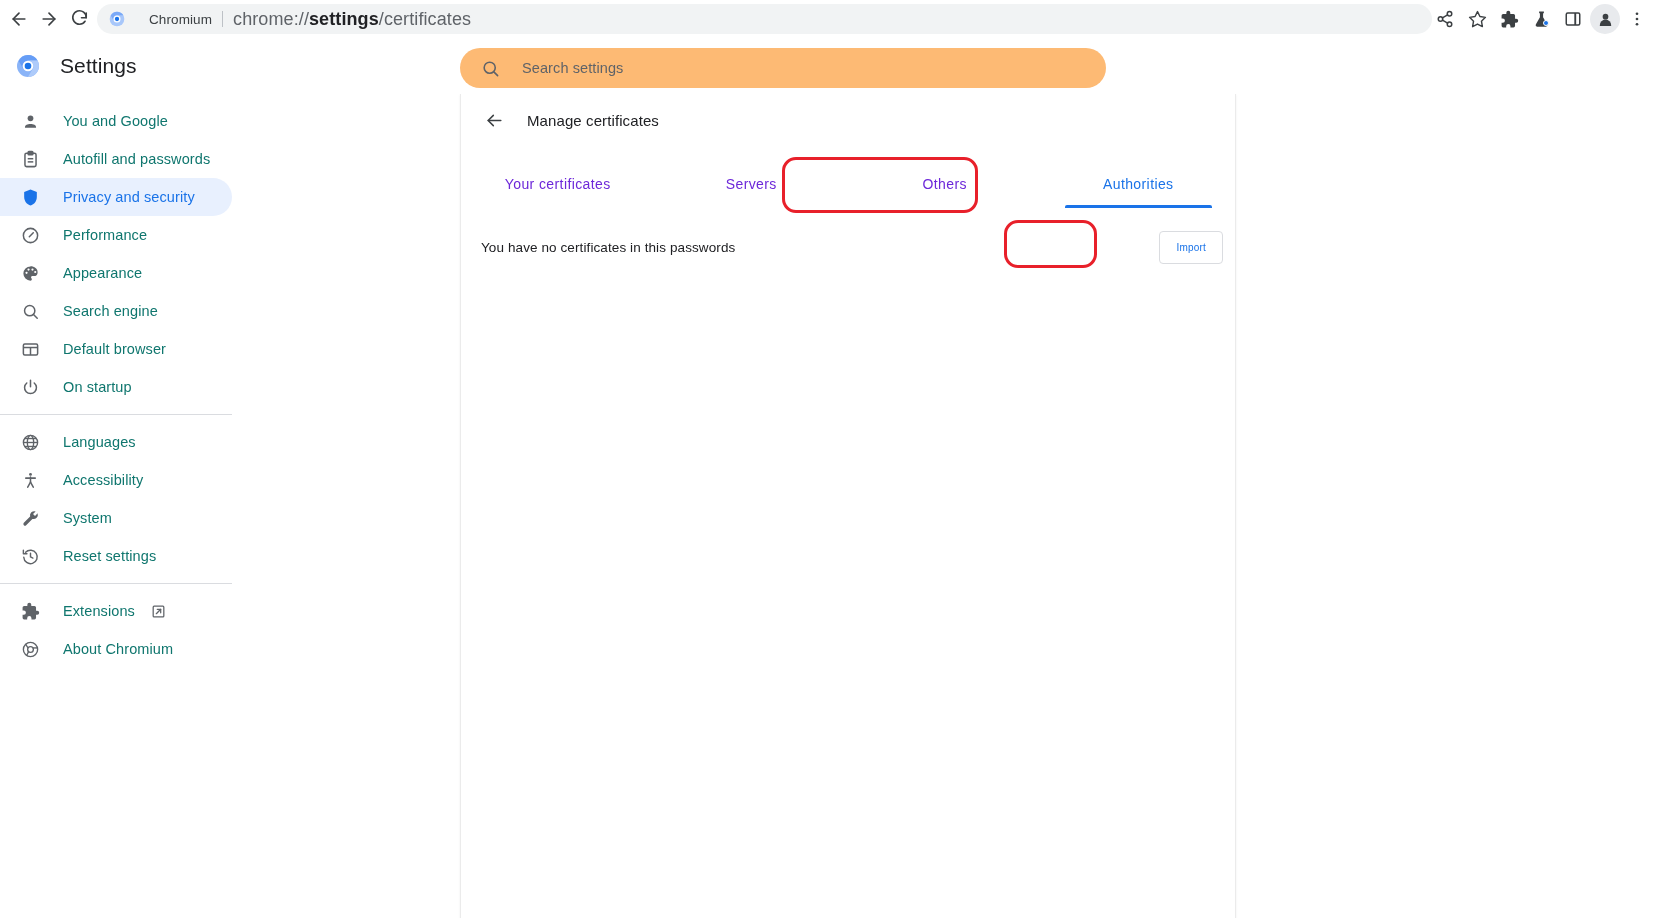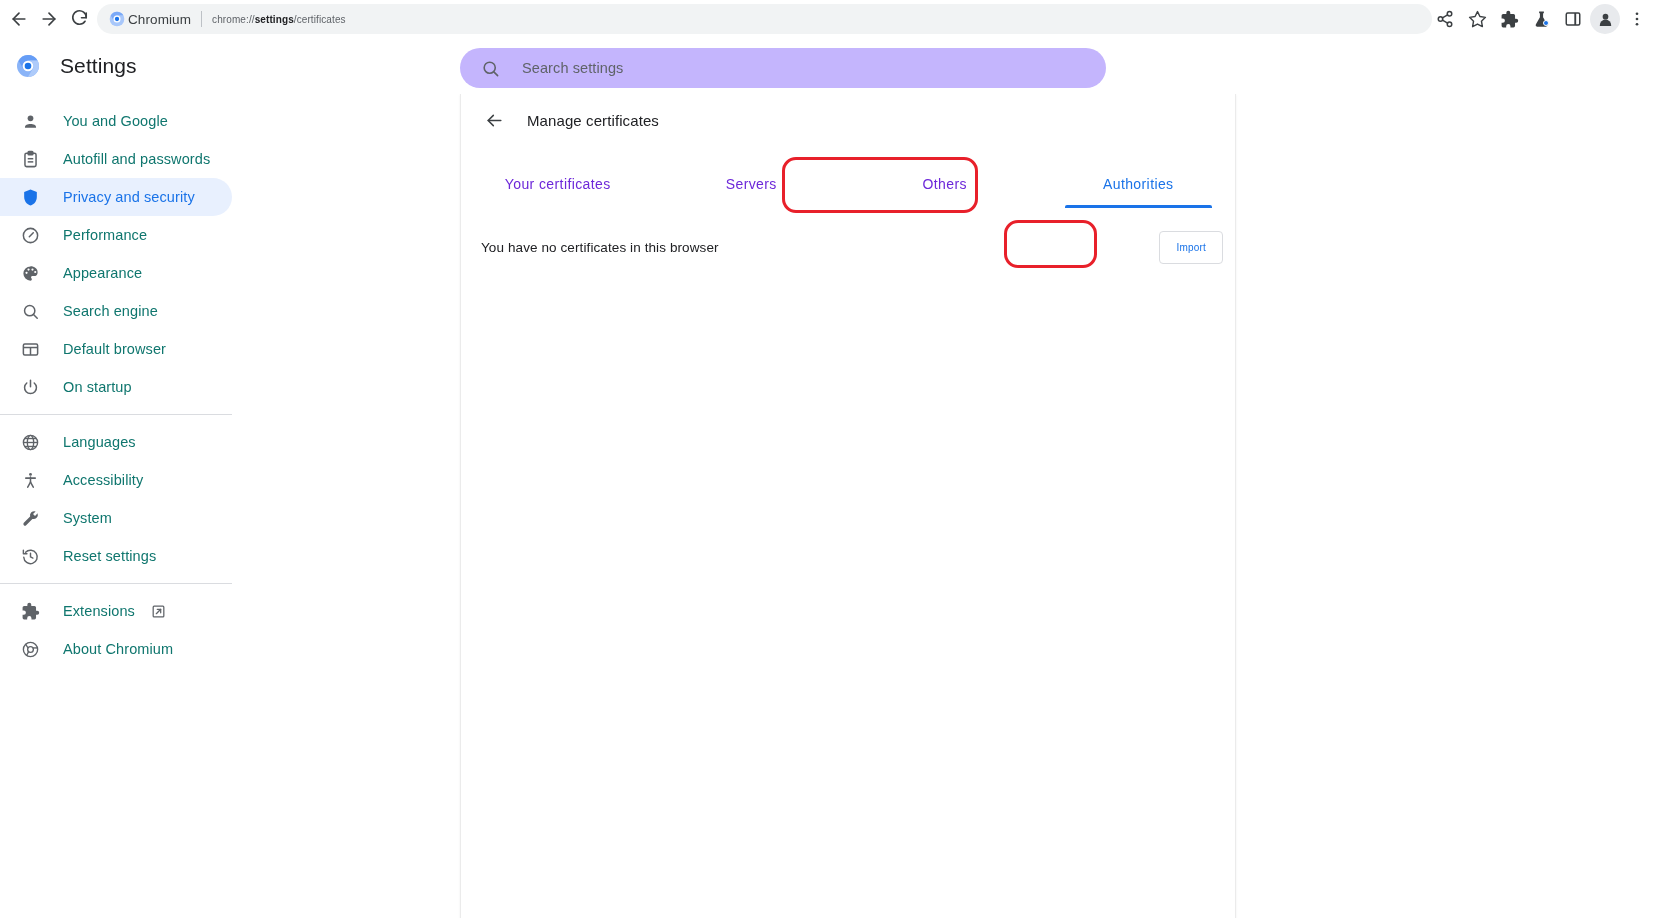--- a/index.html
+++ b/index.html
@@ -45,39 +45,39 @@
     background: #f1f3f4;
     border-radius: 15px;
     display: flex;
     align-items: center;
     padding-left: 12px;
     cursor: text;
   }
   .omnibox-chip {
     display: flex;
     align-items: center;
-    gap: 3px;
+    gap: 24px;
     flex-shrink: 0;
   }
   .chromium-mini {
     width: 16px; height: 16px;
     flex-shrink: 0;
   }
   .omnibox-label {
     font-size: 13.5px;
     color: #3c4043;
     letter-spacing: 0.1px;
   }
   .omnibox-sep {
     width: 1px; height: 16px;
     background: #bdc1c6;
     margin: 0 10px;
   }
   .omnibox-url {
-    font-size: 10px;
+    font-size: 18px;
     color: #5f6368;
     letter-spacing: 0.1px;
     white-space: nowrap;
   }
   .omnibox-url b { color: #202124; font-weight: 700; }
 
   .toolbar-icons {
     position: absolute;
     right: 4px; top: 0;
     height: 38px;
@@ -124,21 +124,21 @@
   .settings-title {
     font-size: 21px;
     color: #202124;
     font-weight: 500;
     letter-spacing: 0.1px;
   }
   .search-wrap {
     position: absolute;
     left: 460px; top: 10px;
     width: 646px; height: 40px;
-    background: #c4b5fd;
+    background: #fdba74;
     border-radius: 20px;
     display: flex;
     align-items: center;
     padding-left: 20px;
     cursor: text;
   }
   .search-icon-box {
     width: 20px; height: 20px;
     display: flex; align-items: center; justify-content: center;
     color: #5f6368;
@@ -604,20 +604,20 @@
     </div>
     <div class="tab">
       <span>Others</span>
     </div>
     <div class="tab active">
       <span>Authorities</span>
     </div>
   </div>
 
   <div class="empty-row">
-    <span class="empty-text">You have no certificates in this browser</span>
+    <span class="empty-text">You have no certificates in this passwords</span>
     <button class="import-btn">Import</button>
   </div>
 
 </main>
 
 <div class="annot" id="annot-tab"></div>
 <div class="annot" id="annot-import"></div>
 
 </body></html>

